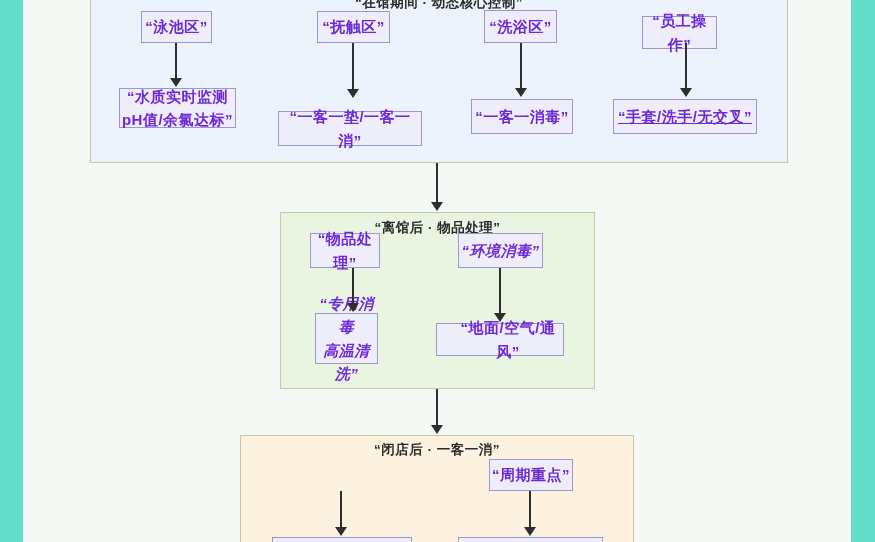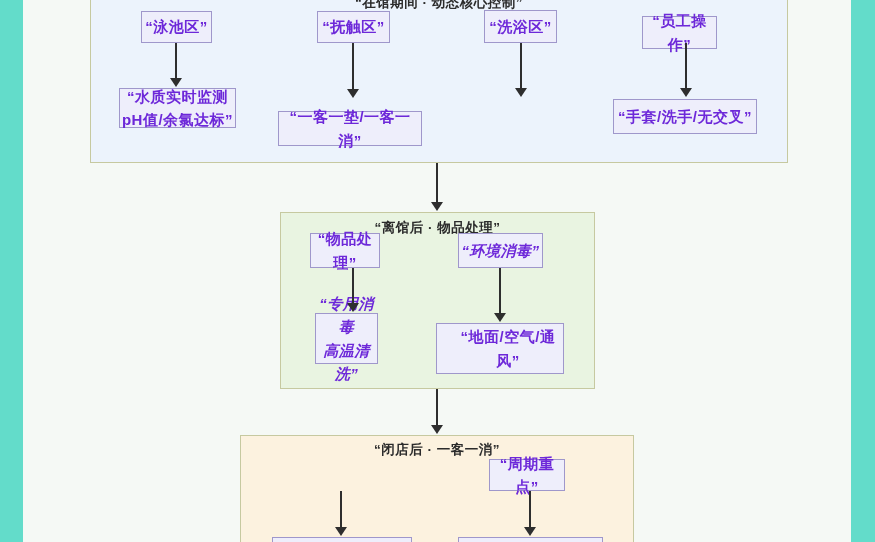--- a/index.html
+++ b/index.html
@@ -77,21 +77,22 @@
   </div>
 
   <div class="node" style="left:141px; top:11px; width:71px; height:32px;">“泳池区”</div>
   <div class="node" style="left:317px; top:11px; width:73px; height:32px;text-align:right;">“抚触区”</div>
   <div class="node" style="left:484px; top:10px; width:73px; height:33px;">“洗浴区”</div>
   <div class="node" style="left:642px; top:10px; width:75px; height:33px;margin-top:6px;">“员工操作”</div>
 
   <div class="node" style="left:119px; top:88px; width:117px; height:40px;">“水质实时监测
 pH值/余氯达标”</div>
   <div class="node" style="left:278px; top:100px; width:144px; height:35px;margin-top:11px;">“一客一垫/一客一消”</div>
-  <div class="node" style="left:613px; top:99px; width:144px; height:35px;">“手套/洗手/无交叉”</div>
+  <div class="node" style="left:471px; top:99px; width:102px; height:35px;">“一客一消毒”</div>
+  <div class="node" style="left:613px; top:99px; width:144px; height:35px;text-decoration:underline;">“手套/洗手/无交叉”</div>
 
   <div class="arrow-line" style="left:175px; top:43px; height:35px;"></div>
   <div class="arrow-head" style="left:170px; top:78px;"></div>
 
   <div class="arrow-line" style="left:352px; top:43px; height:46px;"></div>
   <div class="arrow-head" style="left:347px; top:89px;"></div>
 
   <div class="arrow-line" style="left:520px; top:43px; height:45px;"></div>
   <div class="arrow-head" style="left:515px; top:88px;"></div>
 
@@ -102,36 +103,36 @@
   <div class="arrow-head" style="left:431px; top:202px;"></div>
 
   <div class="panel panel-after">
     <div class="panel-title">“离馆后 · 物品处理”</div>
   </div>
 
   <div class="node" style="left:310px; top:233px; width:70px; height:35px;">“物品处理”</div>
   <div class="node" style="left:458px; top:233px; width:85px; height:35px;font-style:italic;">“环境消毒”</div>
   <div class="node" style="left:315px; top:313px; width:63px; height:51px;font-style:italic;">“专用消毒
 高温清洗”</div>
-  <div class="node" style="left:436px; top:323px; width:128px; height:51px;padding-left:16px;">“地面/空气/通风”</div>
+  <div class="node" style="left:436px; top:323px; width:128px; height:33px;padding-left:16px;">“地面/空气/通风”</div>
 
   <div class="arrow-line" style="left:352px; top:268px; height:35px;"></div>
   <div class="arrow-head" style="left:347px; top:303px;"></div>
 
   <div class="arrow-line" style="left:499px; top:268px; height:45px;"></div>
   <div class="arrow-head" style="left:494px; top:313px;"></div>
 
   <div class="arrow-line" style="left:436px; top:389px; height:36px;"></div>
   <div class="arrow-head" style="left:431px; top:425px;"></div>
 
   <div class="panel panel-close">
     <div class="panel-title">“闭店后 · 一客一消”</div>
   </div>
 
-  <div class="node" style="left:489px; top:459px; width:76px; height:32px;">“周期重点”</div>
+  <div class="node" style="left:489px; top:459px; width:84px; height:32px;">“周期重点”</div>
 
   <div class="arrow-line" style="left:340px; top:491px; height:36px;"></div>
   <div class="arrow-head" style="left:335px; top:527px;"></div>
 
   <div class="arrow-line" style="left:529px; top:491px; height:36px;"></div>
   <div class="arrow-head" style="left:524px; top:527px;"></div>
 
   <div class="node" style="left:272px; top:537px; width:140px; height:30px;"></div>
   <div class="node" style="left:458px; top:537px; width:145px; height:30px;"></div>
 

